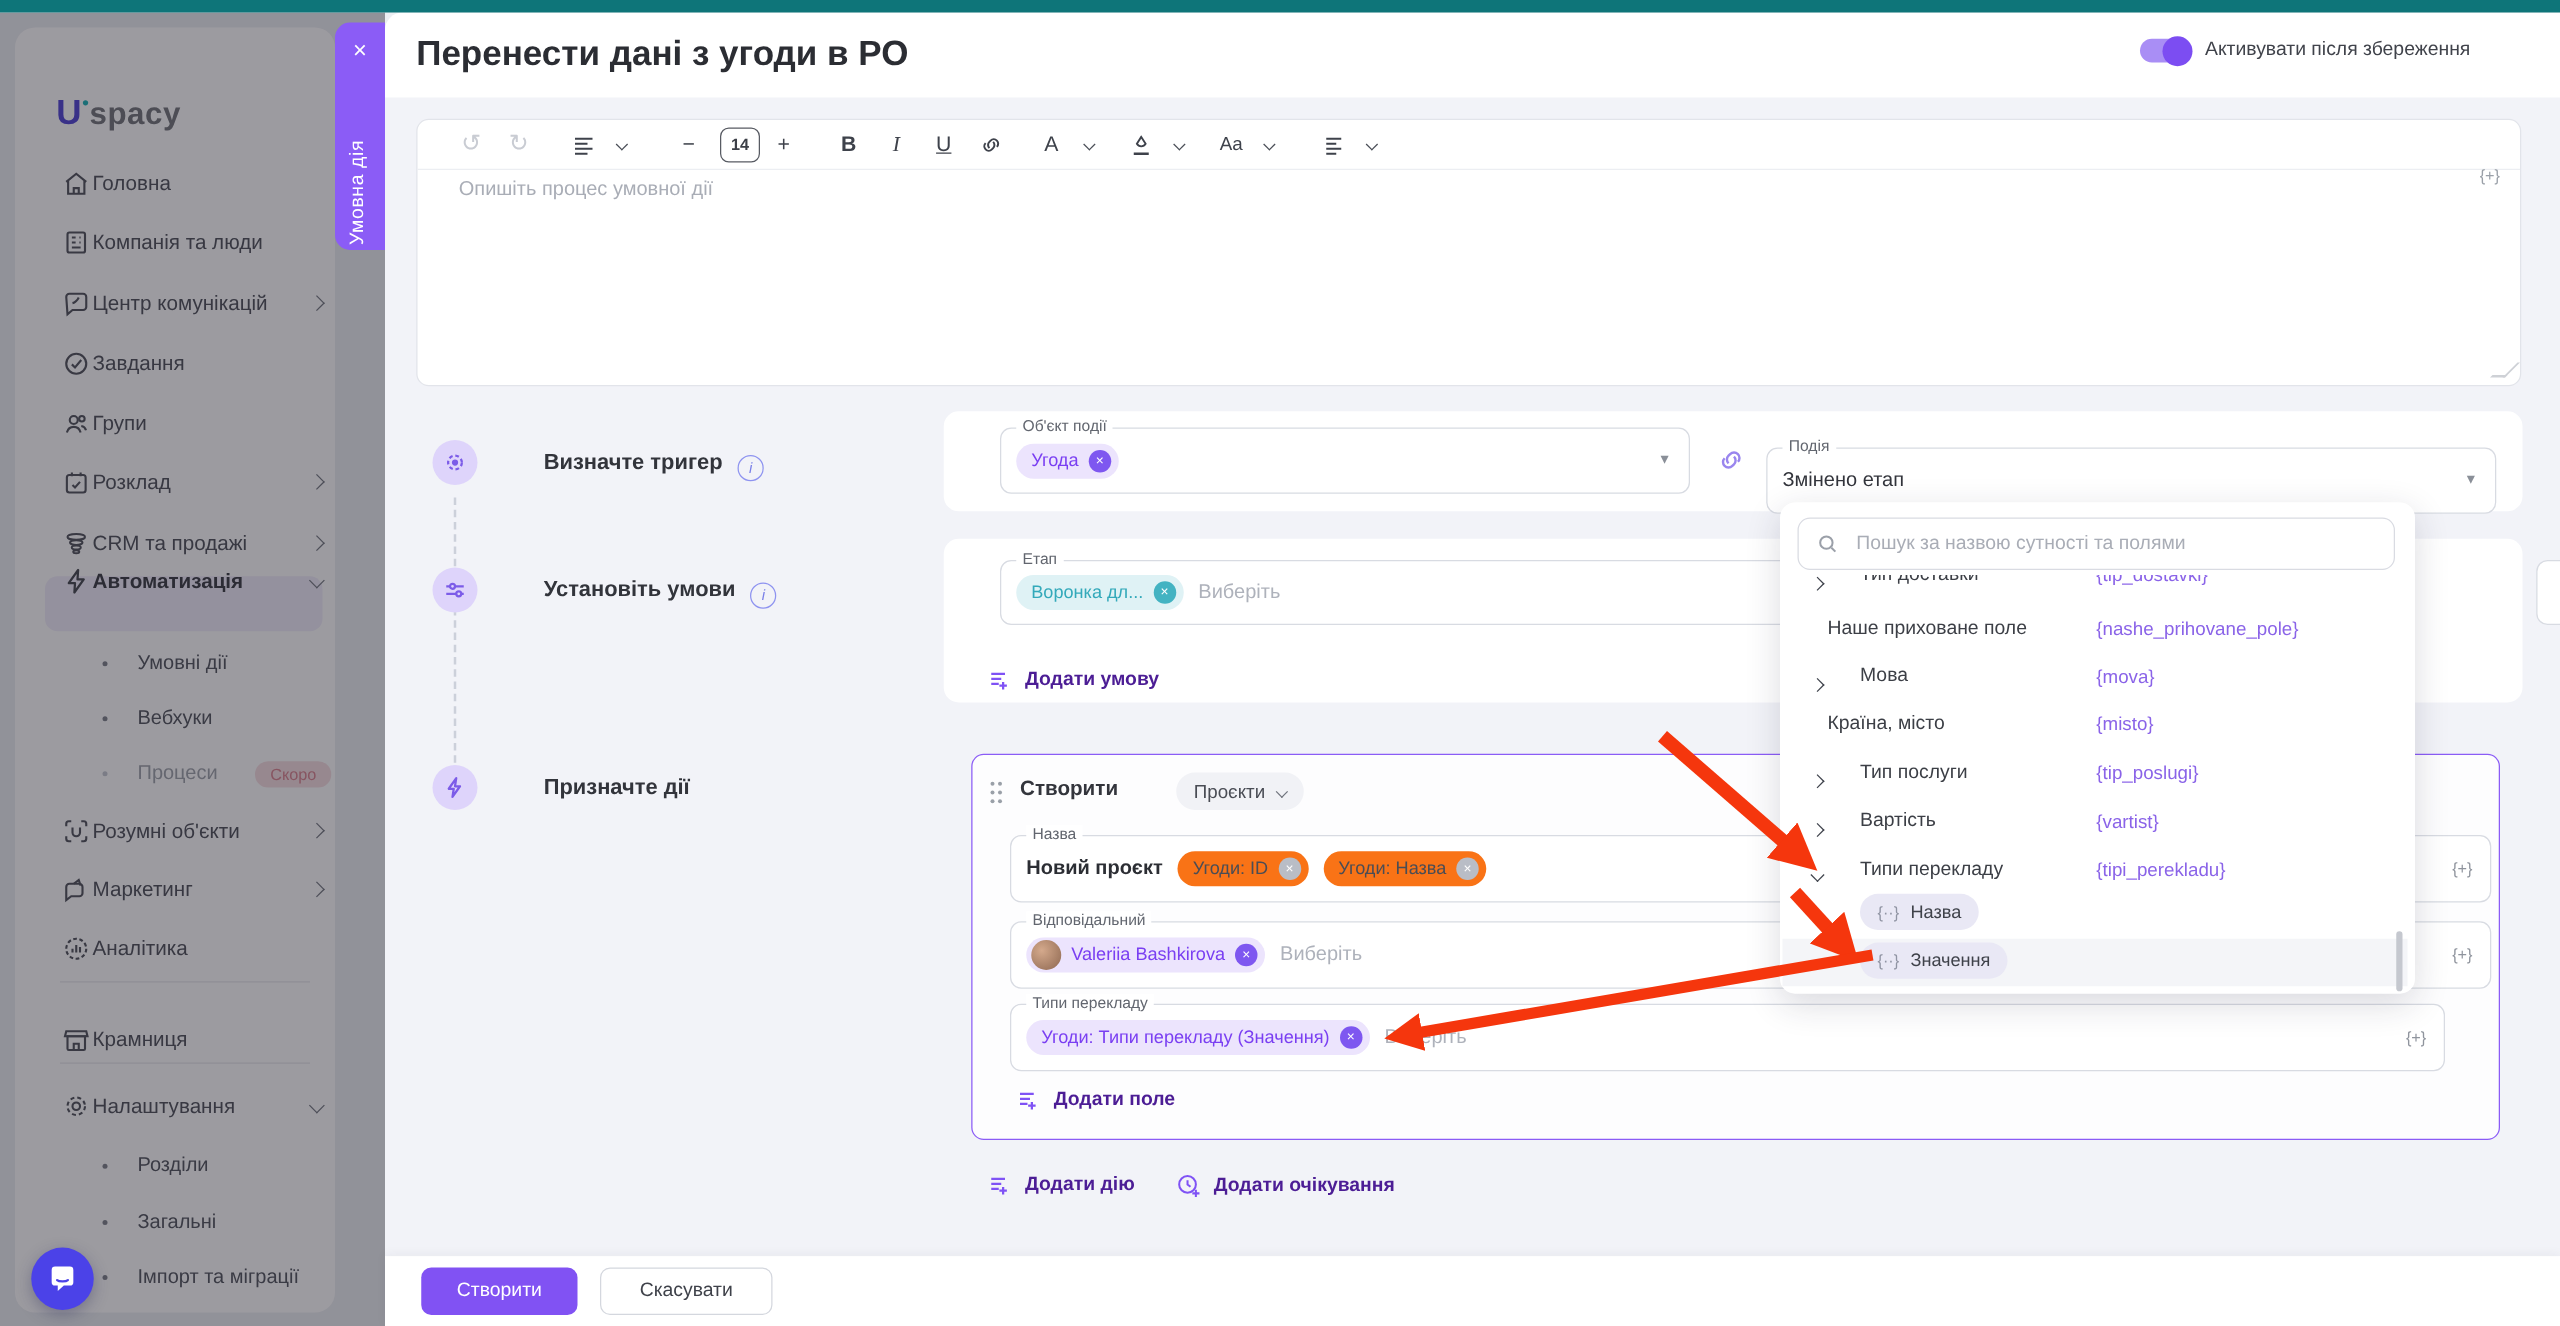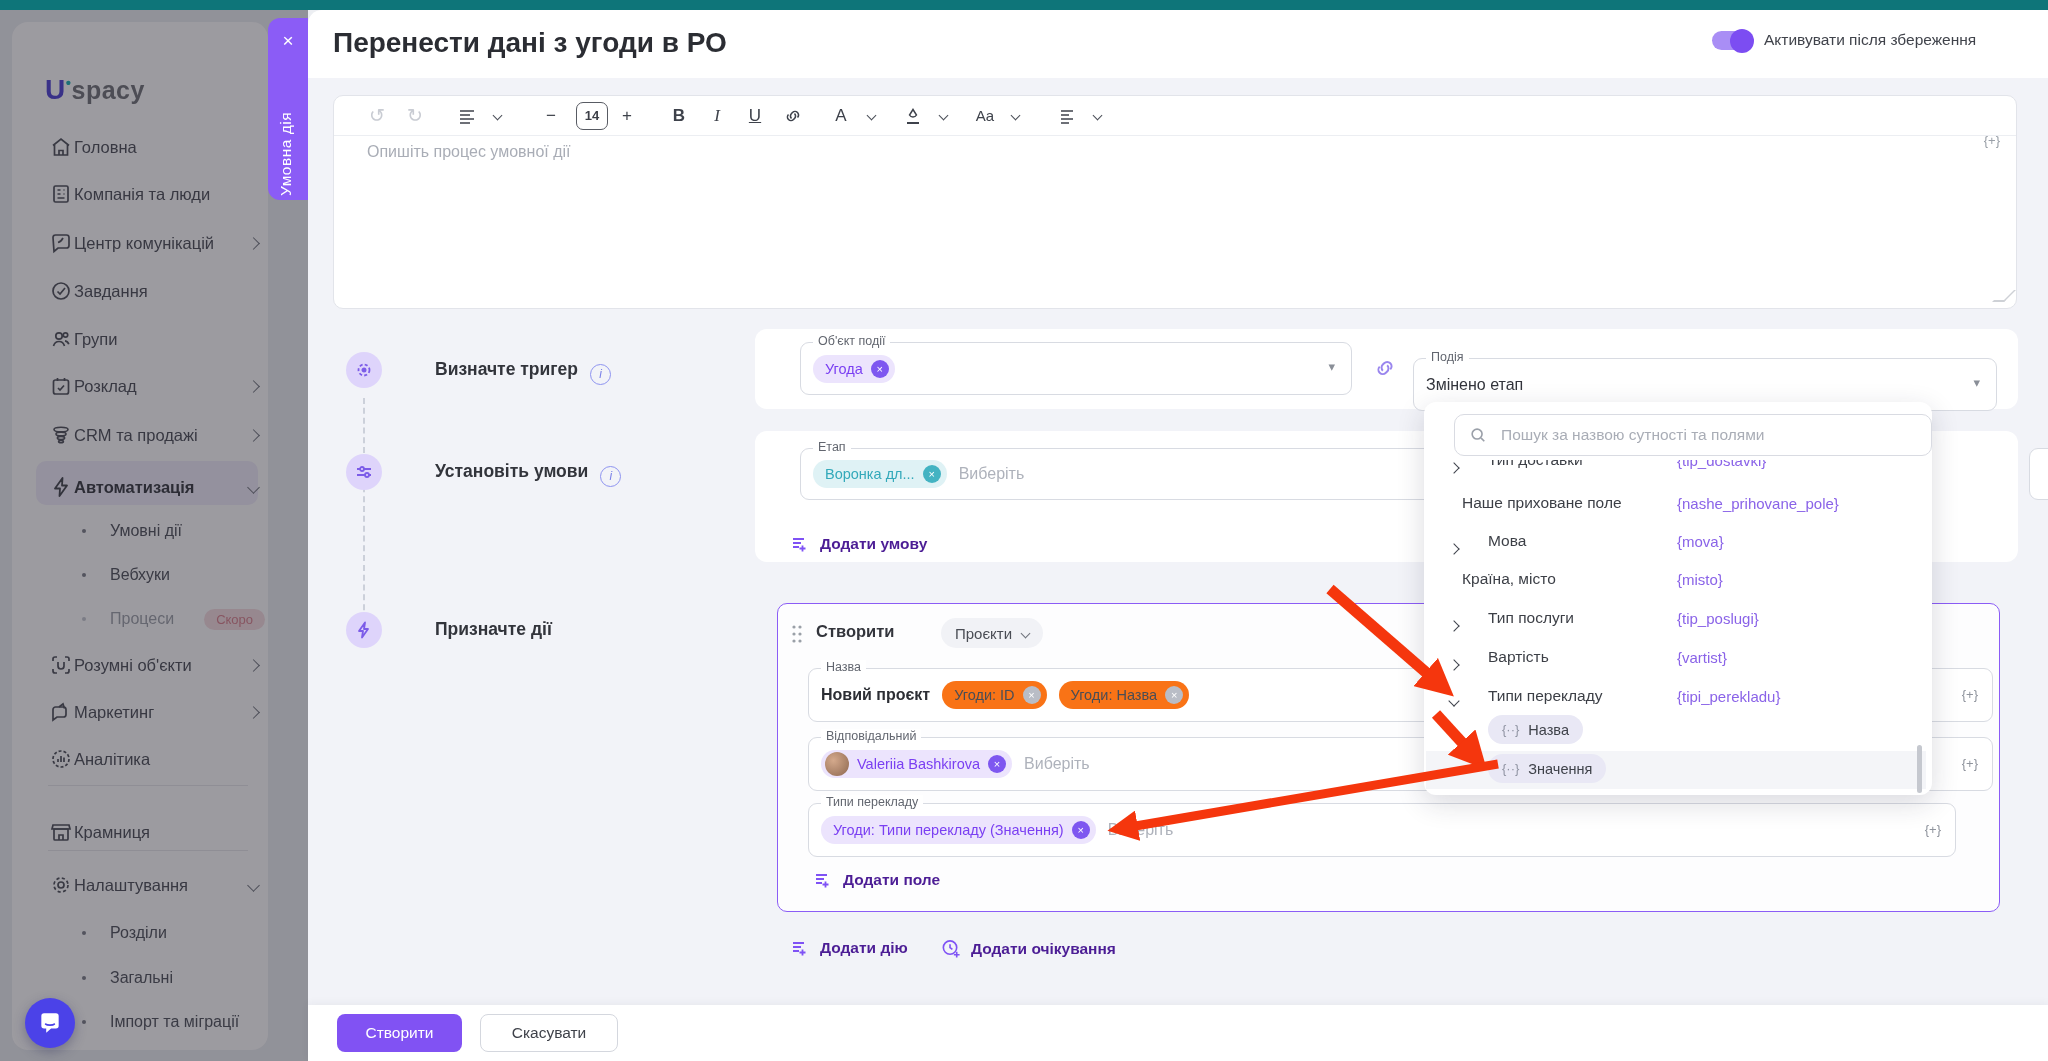--- a/index.html
+++ b/index.html
@@ -74,21 +74,21 @@
   .plink{display:flex;align-items:center;gap:10px;color:#4c1d95;font-size:15.5px;font-weight:600;position:absolute;}
   .avatar{width:24px;height:24px;border-radius:50%;background:radial-gradient(circle at 35% 35%,#d4a98c,#8d6750);flex:none;}
   
   .act-card{position:absolute;left:469px;top:593px;width:1223px;height:309px;background:#fdfdfe;border:1.5px solid #8b5cf6;border-radius:10px;box-sizing:border-box;}
   .drag{color:#9aa0a8;}
   .entity-chip{display:inline-flex;align-items:center;gap:10px;background:#f1f2f6;border-radius:15px;height:30px;padding:0 14px;font-size:15px;color:#4a4d55;}
   
   .dd{position:absolute;left:1116px;top:392px;width:508px;height:393px;background:#fff;border-radius:12px;
       box-shadow:0 8px 28px rgba(30,30,55,.16);z-index:20;}
   .dd-mask{position:absolute;left:2px;top:0;width:504px;height:58px;background:#fff;border-radius:12px 12px 0 0;z-index:2;}
-  .dd-search{position:absolute;left:14px;top:12px;width:478px;height:42px;border:1px solid #d9dbe2;border-radius:10px;background:#fff;z-index:3;box-sizing:border-box;display:flex;align-items:center;gap:12px;padding:0 14px;margin-left:16px;}
+  .dd-search{position:absolute;left:14px;top:12px;width:478px;height:42px;border:1px solid #d9dbe2;border-radius:10px;background:#fff;z-index:3;box-sizing:border-box;display:flex;align-items:center;gap:12px;padding:0 14px;}
   .dd-search input{border:0;outline:0;flex:1;font-size:15.5px;font-family:inherit;color:#3c3f46;background:transparent;}
   .dd-search input::placeholder{color:#a9adb6;}
   .dd-row{position:absolute;left:0;width:100%;height:34px;z-index:1;}
   .dd-row .rchev{position:absolute;left:26px;top:13px;color:#3f434c;}
   .dd-lbl{position:absolute;top:6px;font-size:15.5px;color:#3c3f46;white-space:nowrap;}
   .dd-code{position:absolute;left:253px;top:7px;font-size:15px;color:#8a63e8;white-space:nowrap;}
   .dd-hl{position:absolute;left:2px;top:349px;width:500px;height:38px;background:#f4f5f8;z-index:0;}
   .schip{display:inline-flex;align-items:center;gap:9px;background:#e9e8f5;border-radius:15px;height:29px;padding:0 14px;font-size:14.5px;color:#3f424a;}
   .schip .br{color:#9094a3;font-size:13px;}
   .dd-scroll{position:absolute;left:493px;top:343px;width:5px;height:48px;border-radius:3px;background:#c5c8cf;z-index:4;}
@@ -173,21 +173,21 @@
           <svg class="ic" width="24" height="24" viewBox="0 0 24 24" fill="none" stroke="#4b4e57" stroke-width="1.6">
             <ellipse cx="12" cy="6.5" rx="7" ry="2.3"></ellipse>
             <ellipse cx="12" cy="11" rx="5" ry="1.9"></ellipse>
             <ellipse cx="12" cy="15" rx="3.6" ry="1.6"></ellipse>
             <ellipse cx="12" cy="18.4" rx="2.4" ry="1.2"></ellipse>
           </svg>
         </span>
       <span class="nav-lbl">CRM та продажі</span>
       <span class="nav-chev"><span class="chev r"></span></span>
     </div>
-    <div class="nav-item" style="top:448px;">
+    <div class="nav-item" style="top:426px;">
       <span class="nav-ic">
           <svg class="ic" width="24" height="24" viewBox="0 0 24 24" fill="none" stroke="#3f4249" stroke-width="1.8" stroke-linejoin="round">
             <path d="M13.5 3 6 13.5h5L10.5 21 18 10.5h-5z"></path>
           </svg>
         </span>
       <span class="nav-lbl" style="font-weight:700;color:#33363d;">Автоматизація</span>
       <span class="nav-chev"><span class="chev d"></span></span>
     </div>
     <div class="sub-item" style="top:494px;">
       <span class="bullet"></span>

